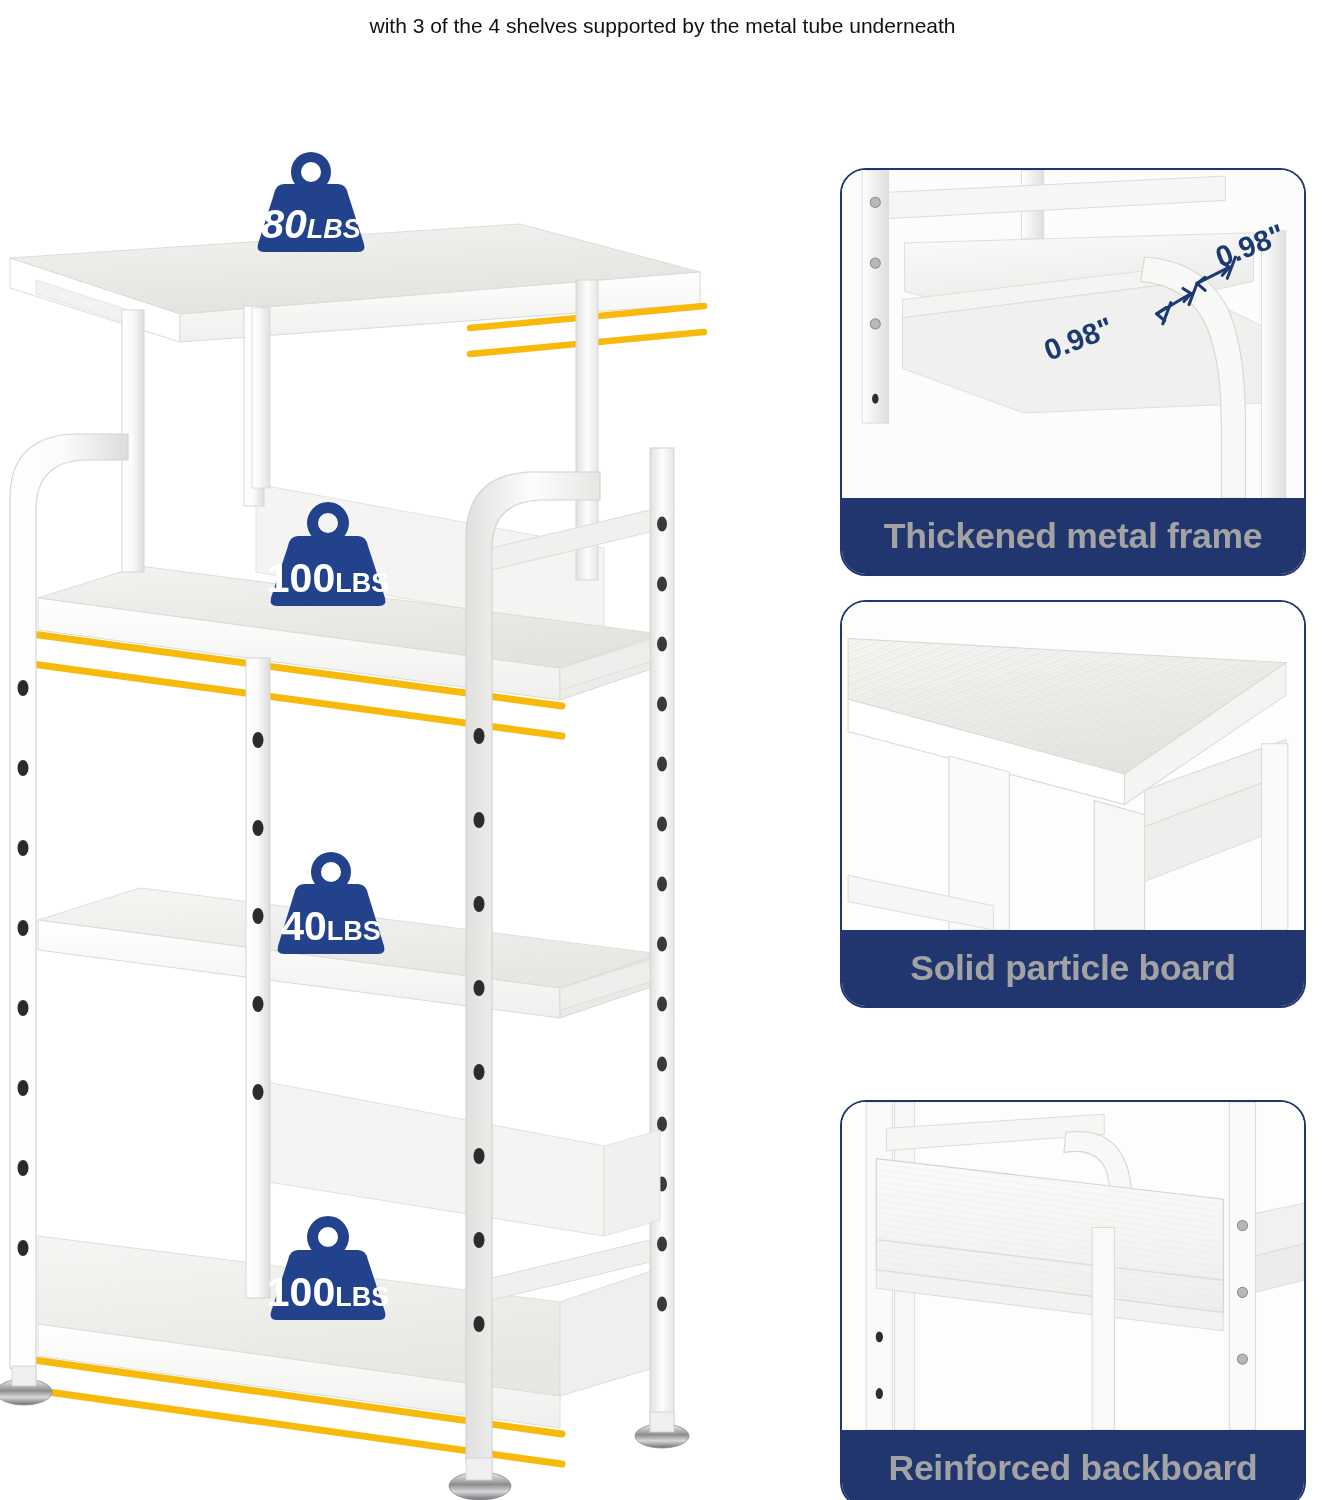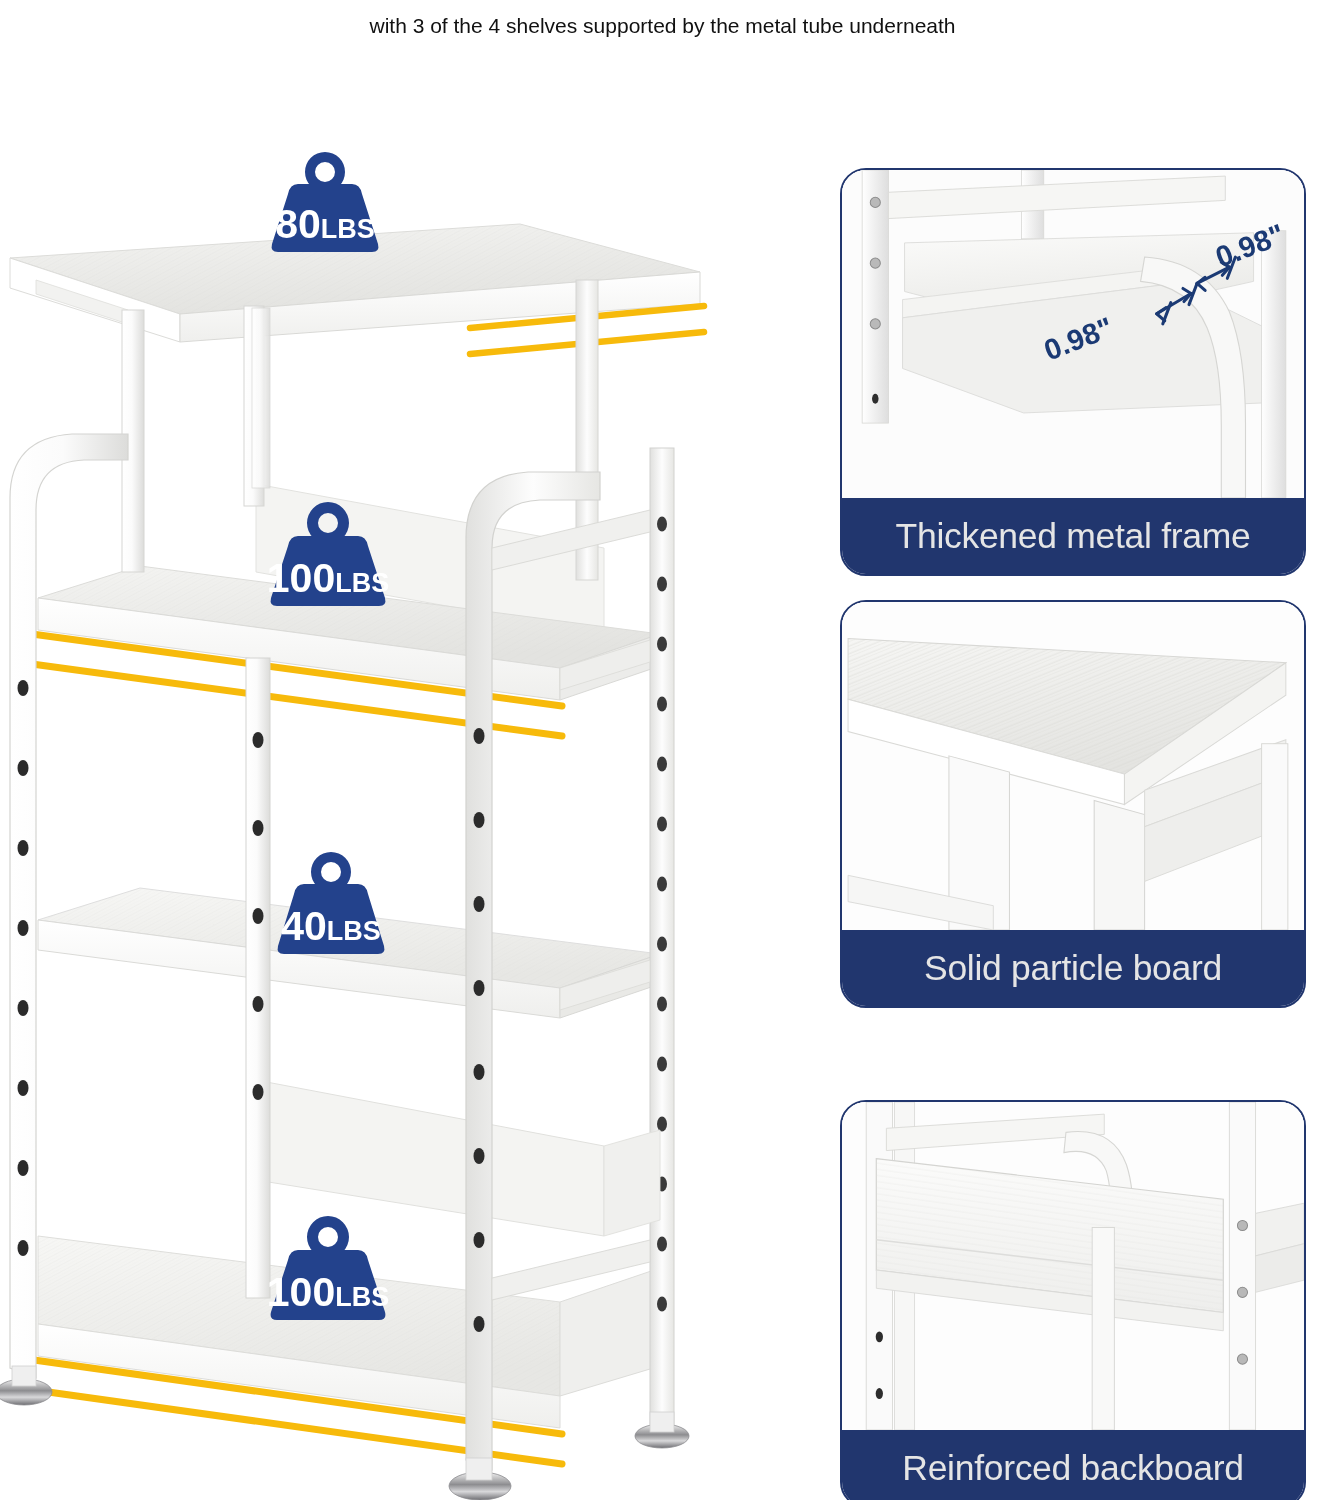--- a/index.html
+++ b/index.html
@@ -24,23 +24,23 @@
   .wb-num{font-size:41px;font-weight:700;}
   .wb-unit{font-size:27px;font-weight:700;}
 
   
   .feature-panel{position:absolute;left:840px;width:462px;
                  border:2.2px solid #21366e;border-radius:26px;
                  background:#ffffff;overflow:hidden;
                  display:flex;flex-direction:column;}
   .fp-photo{flex:1 1 auto;position:relative;overflow:hidden;background:#fdfdfd;}
   .fp-photo svg{position:absolute;left:0;top:0;width:100%;height:100%;display:block;}
-  .fp-caption{flex:0 0 auto;height:76px;background:#21366e;color:#e5e5e5;
+  .fp-caption{flex:0 0 auto;height:76px;background:#21366e;color:#a3a3a3;
               display:flex;align-items:center;justify-content:center;
-              font-size:35.5px;font-weight:400;letter-spacing:-0.3px;white-space:nowrap;}
+              font-size:35.5px;font-weight:700;letter-spacing:-0.3px;white-space:nowrap;}
   #panel-metal-frame{top:168px;height:404px;}
   #panel-particle-board{top:600px;height:404px;}
   #panel-backboard{top:1100px;height:404px;}
 
   
   .dim-label{font-family:"Liberation Sans","DejaVu Sans",sans-serif;
              font-size:29px;font-weight:700;fill:#1b3a74;}
 </style>
 </head>
 <body>
@@ -226,21 +226,21 @@
       <ellipse cx="24" cy="1264" rx="28" ry="13" fill="url(#chrome)" stroke="#8b8b8f" stroke-width="0.8"></ellipse>
       <rect x="12" y="1238" width="24" height="20" fill="#efefef" stroke="#cfcfcf" stroke-width="0.8"></rect>
       <ellipse cx="480" cy="1358" rx="31" ry="14" fill="url(#chrome)" stroke="#8b8b8f" stroke-width="0.8"></ellipse>
       <rect x="466" y="1330" width="26" height="22" fill="#efefef" stroke="#cfcfcf" stroke-width="0.8"></rect>
       <ellipse cx="662" cy="1308" rx="27" ry="12" fill="url(#chrome)" stroke="#8b8b8f" stroke-width="0.8"></ellipse>
       <rect x="650" y="1284" width="24" height="20" fill="#efefef" stroke="#cfcfcf" stroke-width="0.8"></rect>
     </g>
   </svg>
 </div>
 
-<div class="weight-badge" style="left:250px;top:148px;">
+<div class="weight-badge" style="left:236px;top:148px;font-style:italic;">
   <svg width="150" height="108" viewBox="0 0 150 108">
     <path d="M75 4 a20 20 0 0 1 0 40 a20 20 0 0 1 0 -40 z M75 14 a10 10 0 0 0 0 20 a10 10 0 0 0 0 -20 z" fill="#23428c"></path>
     <path d="M48 36 L102 36 Q110 36 112 46 L128 96 Q130 104 122 104 L28 104 Q20 104 22 96 L38 46 Q40 36 48 36 Z" fill="#23428c"></path>
     <text class="wb-text" x="75" y="90" text-anchor="middle">
       <tspan class="wb-num">80</tspan><tspan class="wb-unit">LBS</tspan>
     </text>
   </svg>
 </div>
 
 <div class="weight-badge" style="left:248px;top:498px;">

